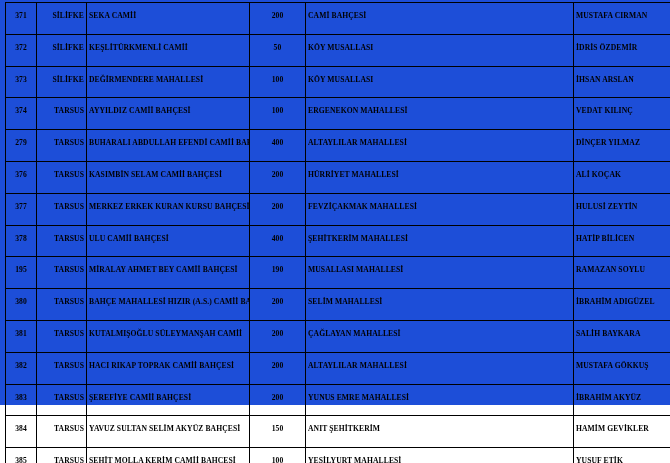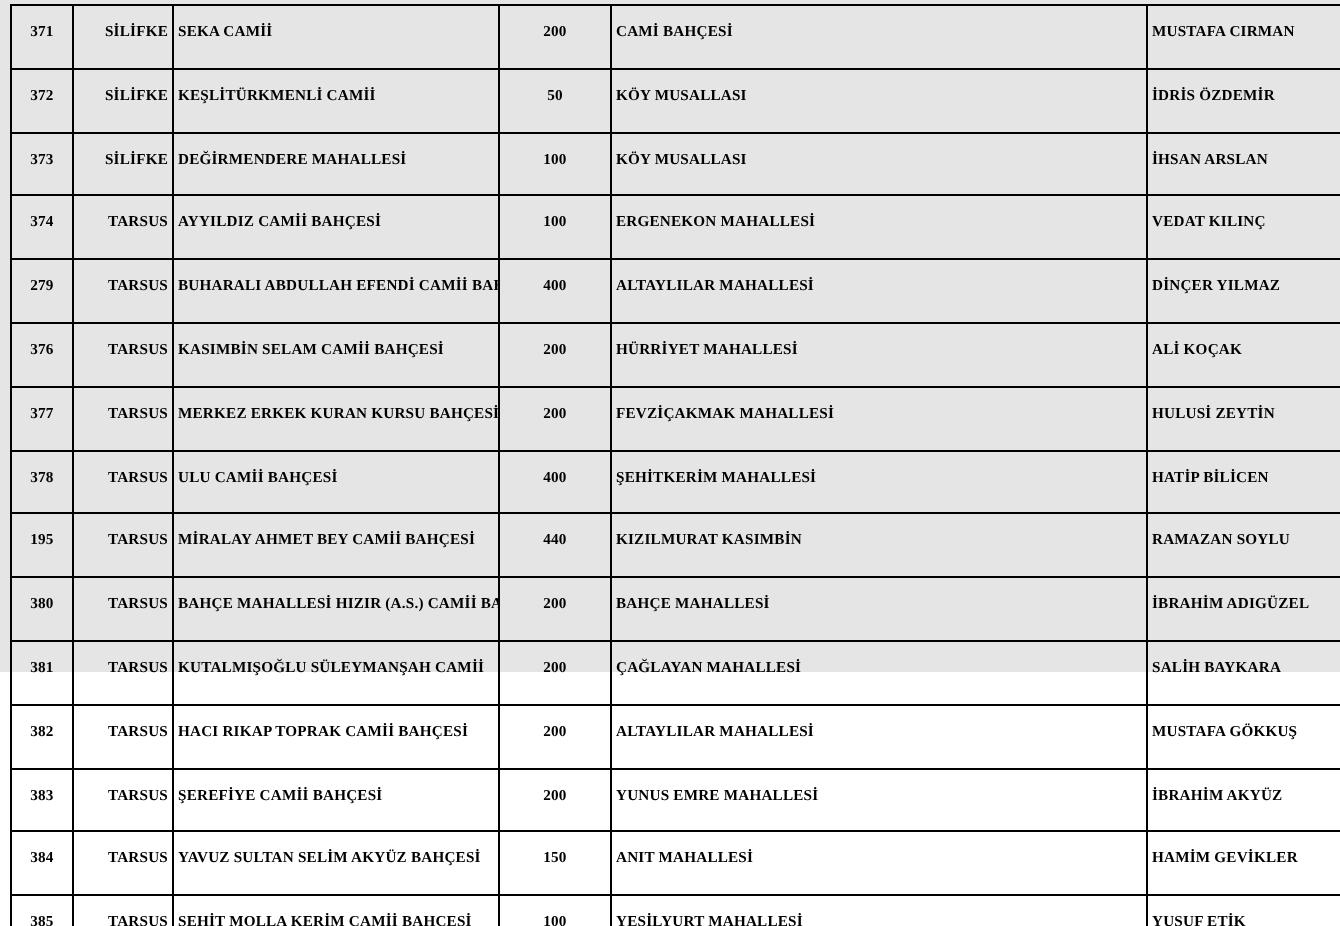--- a/index.html
+++ b/index.html
@@ -6,22 +6,22 @@
     margin: 0;
     padding: 0;
     background: #ffffff;
     width: 670px;
     height: 463px;
     overflow: hidden;
   }
   .page {
     position: relative;
     width: 670px;
-    height: 336px;
-    background: #e5e5e5;
+    height: 405px;
+    background: #1d4ed8;
   }
   table.doc-table {
     position: absolute;
     left: 5px;
     top: 2px;
     width: 658px;
     border-collapse: collapse;
     table-layout: fixed;
     font-family: "Liberation Serif", "DejaVu Serif", serif;
     font-weight: bold;
@@ -112,30 +112,30 @@
           <td class="c-dist">TARSUS</td>
           <td class="c-loc">ULU CAMİİ BAHÇESİ</td>
           <td class="c-cap">400</td>
           <td class="c-area">ŞEHİTKERİM MAHALLESİ</td>
           <td class="c-person">HATİP BİLİCEN</td>
         </tr>
         <tr>
           <td class="c-no">195</td>
           <td class="c-dist">TARSUS</td>
           <td class="c-loc">MİRALAY AHMET BEY CAMİİ BAHÇESİ</td>
-          <td class="c-cap">440</td>
-          <td class="c-area">KIZILMURAT KASIMBİN</td>
+          <td class="c-cap">190</td>
+          <td class="c-area">MUSALLASI MAHALLESİ</td>
           <td class="c-person">RAMAZAN SOYLU</td>
         </tr>
         <tr>
           <td class="c-no">380</td>
           <td class="c-dist">TARSUS</td>
           <td class="c-loc">BAHÇE MAHALLESİ HIZIR (A.S.) CAMİİ BAHÇESİ</td>
           <td class="c-cap">200</td>
-          <td class="c-area">BAHÇE MAHALLESİ</td>
+          <td class="c-area">SELİM MAHALLESİ</td>
           <td class="c-person">İBRAHİM ADIGÜZEL</td>
         </tr>
         <tr>
           <td class="c-no">381</td>
           <td class="c-dist">TARSUS</td>
           <td class="c-loc">KUTALMIŞOĞLU SÜLEYMANŞAH CAMİİ</td>
           <td class="c-cap">200</td>
           <td class="c-area">ÇAĞLAYAN MAHALLESİ</td>
           <td class="c-person">SALİH BAYKARA</td>
         </tr>
@@ -153,21 +153,21 @@
           <td class="c-loc">ŞEREFİYE CAMİİ BAHÇESİ</td>
           <td class="c-cap">200</td>
           <td class="c-area">YUNUS EMRE MAHALLESİ</td>
           <td class="c-person">İBRAHİM AKYÜZ</td>
         </tr>
         <tr>
           <td class="c-no">384</td>
           <td class="c-dist">TARSUS</td>
           <td class="c-loc">YAVUZ SULTAN SELİM AKYÜZ BAHÇESİ</td>
           <td class="c-cap">150</td>
-          <td class="c-area">ANIT MAHALLESİ</td>
+          <td class="c-area">ANIT ŞEHİTKERİM</td>
           <td class="c-person">HAMİM GEVİKLER</td>
         </tr>
         <tr>
           <td class="c-no">385</td>
           <td class="c-dist">TARSUS</td>
           <td class="c-loc">ŞEHİT MOLLA KERİM CAMİİ BAHÇESİ</td>
           <td class="c-cap">100</td>
           <td class="c-area">YEŞİLYURT MAHALLESİ</td>
           <td class="c-person">YUSUF ETİK</td>
         </tr>

